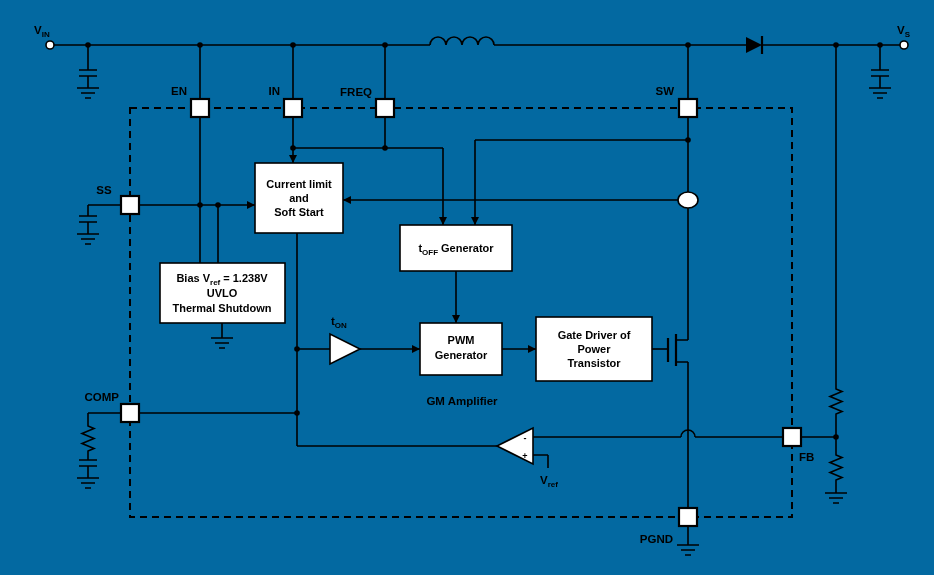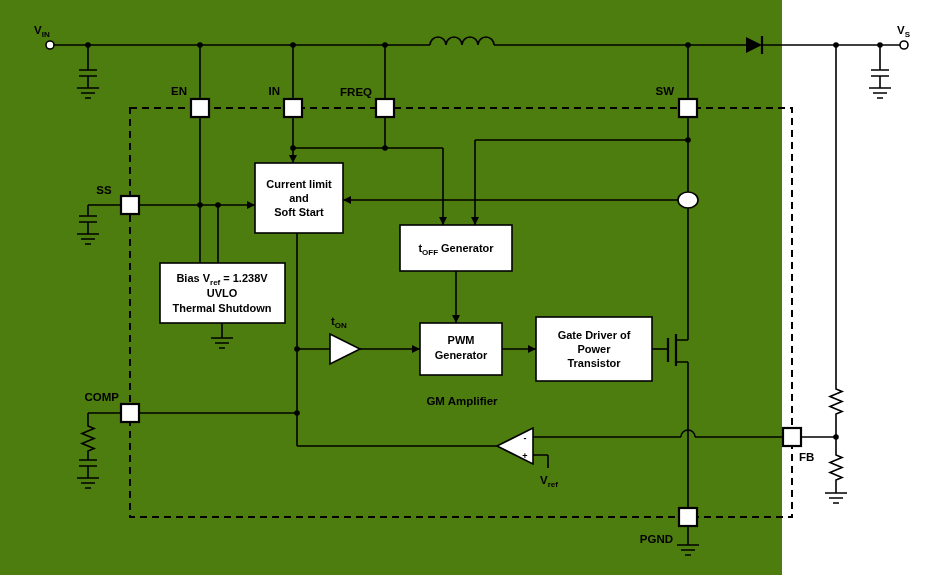--- a/index.html
+++ b/index.html
@@ -1,16 +1,16 @@
 <!DOCTYPE html>
 <html><head>
 <meta charset="utf-8">
 <style>
   html,body{margin:0;padding:0;background:#ffffff;}
-  .stage{width:782px;height:575px;position:relative;background:#4d7c0f;}
+  .stage{width:934px;height:575px;position:relative;background:#0369a1;}
   svg{display:block;}
   text{font-family:"Liberation Sans","DejaVu Sans",sans-serif;font-weight:bold;fill:#000;}
   .lbl{font-size:11.5px;}
   .box{font-size:11px;}
   .sub{font-size:8px;}
   .sign{font-size:9px;}
   .wire{stroke:#000;stroke-width:1.6;fill:none;}
   .thick{stroke:#000;stroke-width:2.2;fill:none;}
   .blockbox{fill:#fff;stroke:#000;stroke-width:1.6;}
   .pinbox{fill:#fff;stroke:#000;stroke-width:2.2;}

